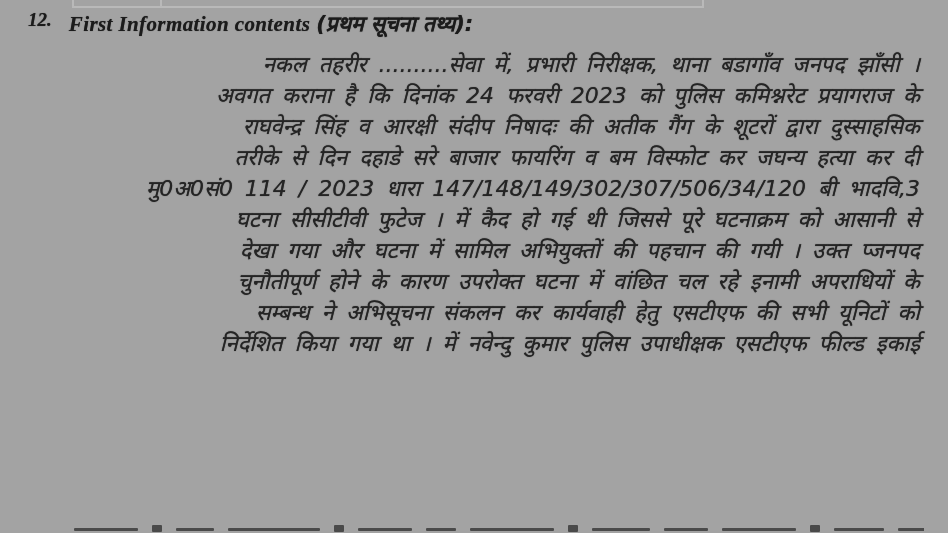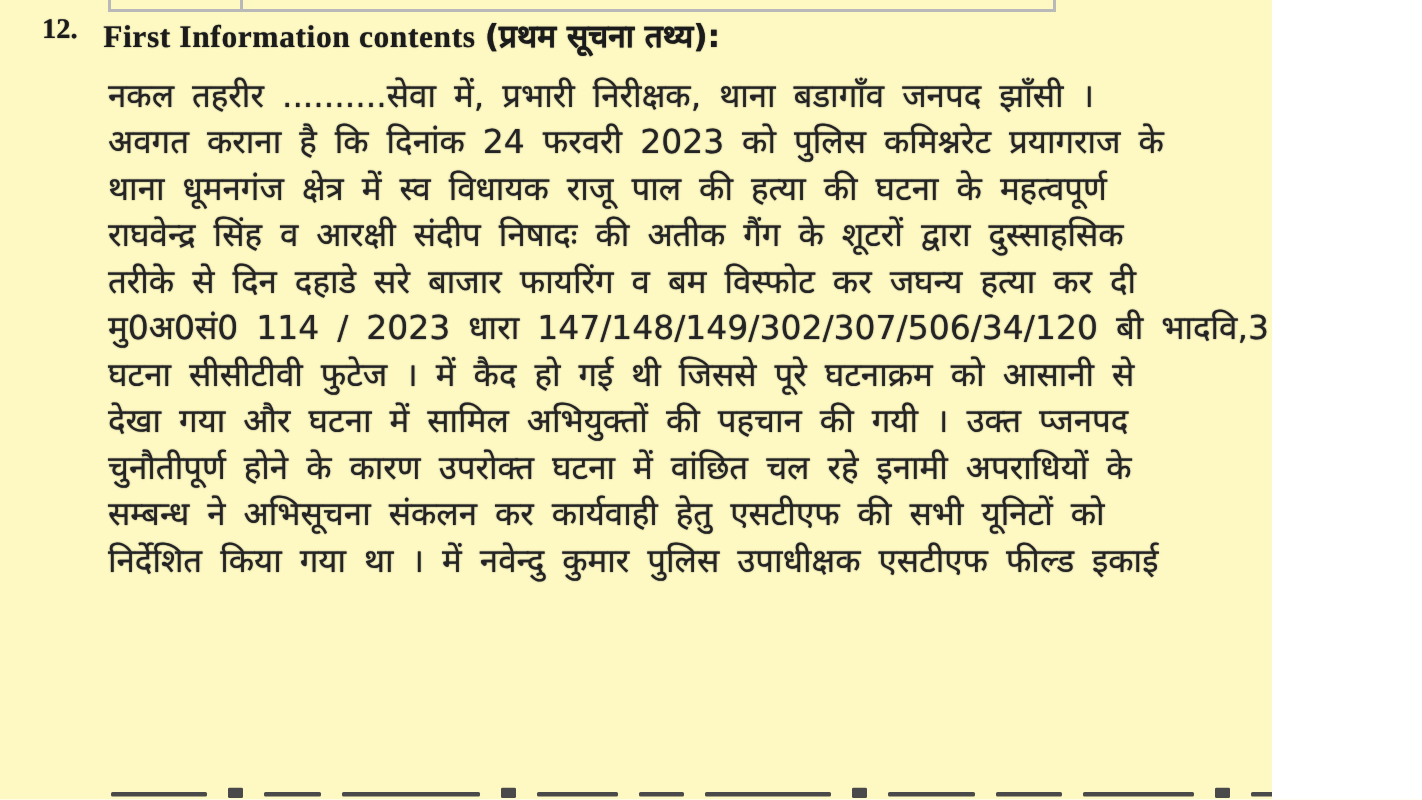--- a/index.html
+++ b/index.html
@@ -2,25 +2,26 @@
 <html><head>
 <meta charset="utf-8">
 <style>
   html, body {
     margin: 0;
     padding: 0;
     background: #ffffff;
   }
   .page {
     position: relative;
-    width: 848px;
+    width: 948px;
     height: 533px;
-    background: #fef9c3;
+    background: #a3a3a3;
     overflow: hidden;
     font-family: "Liberation Sans", sans-serif;
+    font-style: italic;
   }
   
   .rule-h {
     position: absolute;
     height: 2px;
     background: #b9b9b9;
   }
   .rule-v {
     position: absolute;
     width: 2px;
@@ -61,20 +62,21 @@
     color: #242424;
   }
   .line {
     height: 31px;
     line-height: 31px;
     font-size: 22px;
     white-space: nowrap;
     word-spacing: 5px;
     font-family: "DejaVu Sans", sans-serif;
     text-shadow: 0 0 0.9px rgba(36,36,36,0.85);
+    text-align: right;
   }
   
   .clipped-line {
     position: absolute;
     left: 74px;
     top: 525px;
     width: 850px;
     height: 8px;
     overflow: hidden;
     white-space: nowrap;
@@ -102,21 +104,20 @@
     <div class="rule-v" style="left:702px; top:0; height:8px;"></div>
   </div>
 
   <div class="heading">
     <span class="item-num">12.</span><span class="title-en">First Information contents</span><span class="title-hi">(प्रथम सूचना तथ्य):</span>
   </div>
 
   <div class="body-text">
     <div class="line">नकल तहरीर ..........सेवा में, प्रभारी निरीक्षक, थाना बडागाँव जनपद झाँसी ।</div>
     <div class="line">अवगत कराना है कि दिनांक 24 फरवरी 2023 को पुलिस कमिश्नरेट प्रयागराज के</div>
-    <div class="line">थाना धूमनगंज क्षेत्र में स्व विधायक राजू पाल की हत्या की घटना के महत्वपूर्ण</div>
     <div class="line">राघवेन्द्र सिंह व आरक्षी संदीप निषादः की अतीक गैंग के शूटरों द्वारा दुस्साहसिक</div>
     <div class="line">तरीके से दिन दहाडे सरे बाजार फायरिंग व बम विस्फोट कर जघन्य हत्या कर दी</div>
     <div class="line">मु0अ0सं0 114 / 2023 धारा 147/148/149/302/307/506/34/120 बी भादवि,3</div>
     <div class="line">घटना सीसीटीवी फुटेज । में कैद हो गई थी जिससे पूरे घटनाक्रम को आसानी से</div>
     <div class="line">देखा गया और घटना में सामिल अभियुक्तों की पहचान की गयी । उक्त प्जनपद</div>
     <div class="line">चुनौतीपूर्ण होने के कारण उपरोक्त घटना में वांछित चल रहे इनामी अपराधियों के</div>
     <div class="line">सम्बन्ध ने अभिसूचना संकलन कर कार्यवाही हेतु एसटीएफ की सभी यूनिटों को</div>
     <div class="line">निर्देशित किया गया था । में नवेन्दु कुमार पुलिस उपाधीक्षक एसटीएफ फील्ड इकाई</div>
   </div>
 

